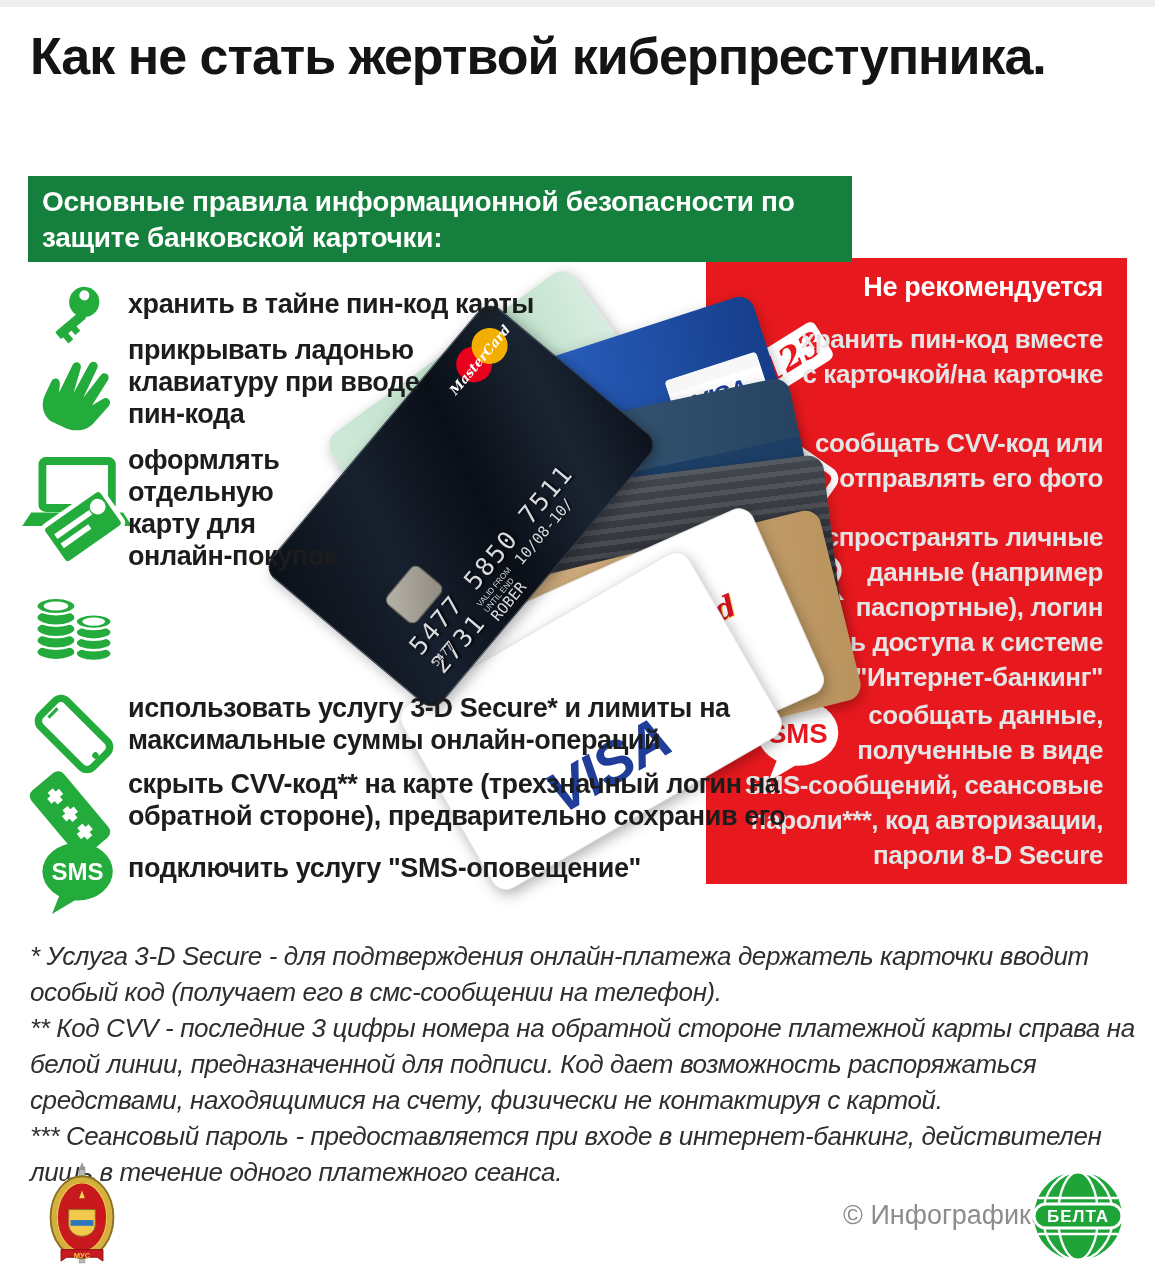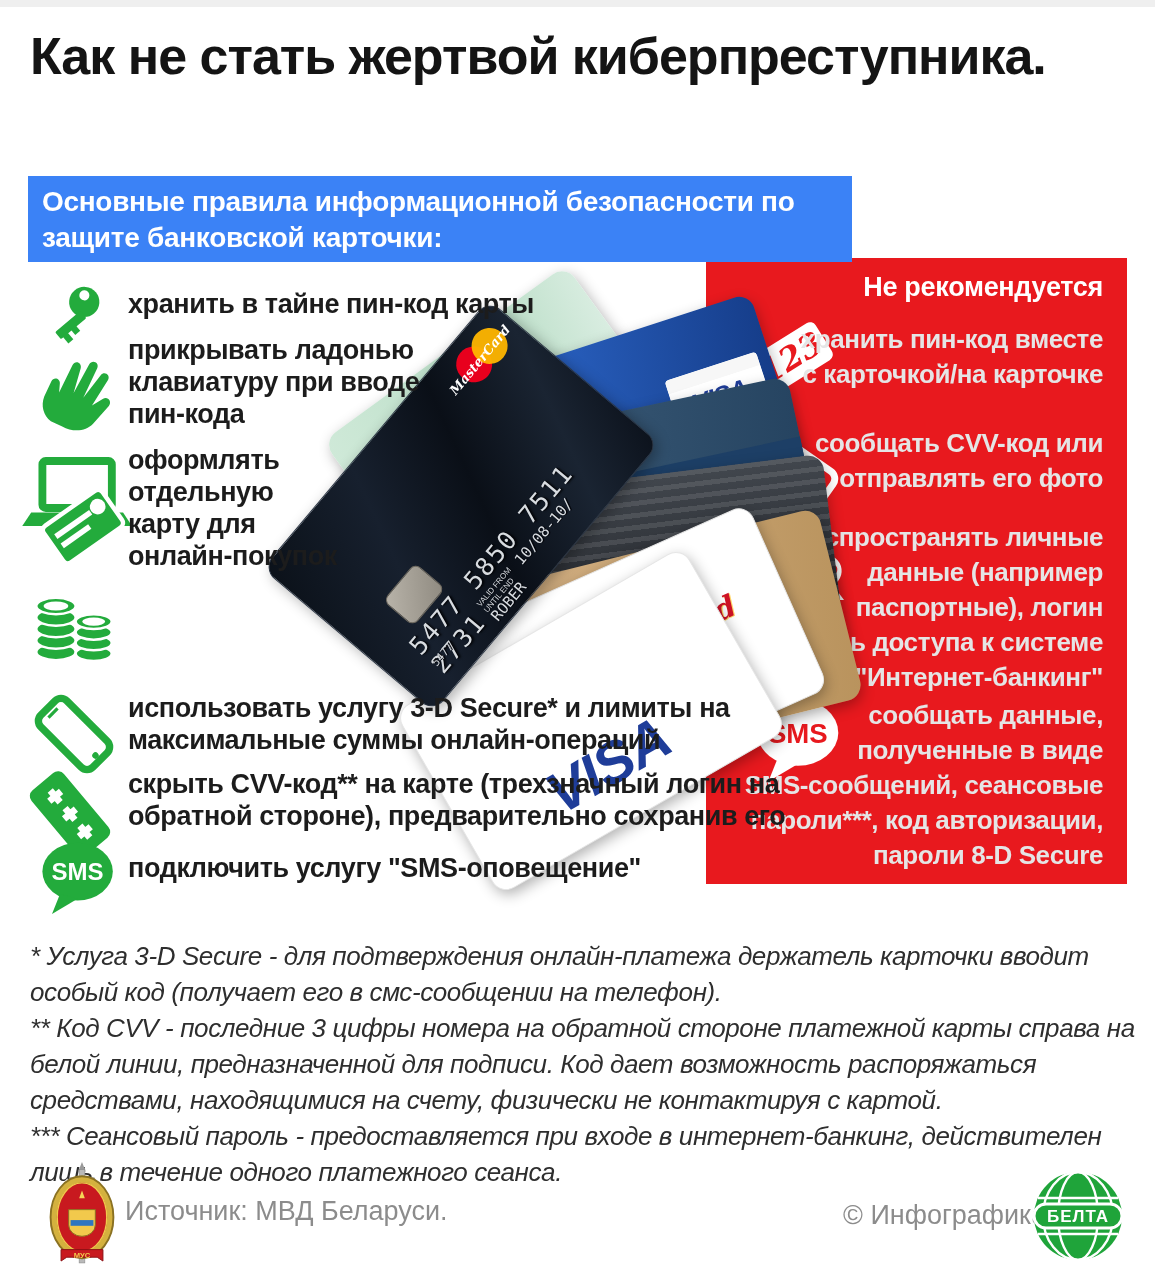--- a/index.html
+++ b/index.html
@@ -3,21 +3,21 @@
 <meta charset="utf-8">
 <style>
   html,body{margin:0;padding:0;background:#fff;}
   #page{position:relative;width:1155px;height:1280px;background:#ffffff;overflow:hidden;
         font-family:"Liberation Sans","DejaVu Sans",sans-serif;}
   .abs{position:absolute;}
   
   .top-strip{left:0;top:0;width:1155px;height:7px;background:#efefef;}
   .title1{left:30px;top:26px;width:1100px;font-size:52px;font-weight:bold;color:#141414;letter-spacing:-1px;}
   .title2{left:28px;top:88px;width:1120px;font-size:62px;font-weight:bold;color:#2ba637;letter-spacing:-1px;}
-  .subtitle-box{left:28px;top:176px;width:824px;height:86px;background:#3b82f6;z-index:3;}
+  .subtitle-box{left:28px;top:176px;width:824px;height:86px;background:#15803d;z-index:3;}
   .subtitle-box .txt{position:absolute;left:14px;top:8px;width:856px;color:#fff;font-size:28px;font-weight:bold;line-height:36px;letter-spacing:-0.3px;}
   
   .do-ic{z-index:6;color:#23ab3c;}
   .do-ic svg{width:100%;height:100%;display:block;}
   .do-text{z-index:6;font-size:27px;font-weight:bold;color:#1c1c1c;line-height:32px;white-space:pre-line;letter-spacing:-0.4px;}
   
   .photo{left:270px;top:328px;width:505px;height:560px;z-index:2;}
   .card{position:absolute;border-radius:16px;box-shadow:0 5px 14px rgba(0,0,0,.30);}
   .card.mint{width:300px;height:190px;left:80px;top:7px;transform:rotate(-36deg);
      background:linear-gradient(100deg,#cfe9d8,#b7dcc4 60%,#dff0e6);}
@@ -316,21 +316,20 @@
       <ellipse cx="42" cy="58" rx="33" ry="43" fill="#d4b13e" stroke="#8a7122" stroke-width="2"></ellipse>
       <ellipse cx="42" cy="58" rx="26" ry="36" fill="#c8191f" stroke="#8a1014" stroke-width="1"></ellipse>
       <polygon points="42,30 45,38 39,38" fill="#f5d657"></polygon>
       <path d="M28 50 h28 v16 a14 12 0 0 1 -28 0 z" fill="#f2c94c" stroke="#8a7122"></path>
       <path d="M30 64 h24" stroke="#2f76c0" stroke-width="6"></path>
       <ellipse cx="42" cy="58" rx="26" ry="36" fill="none" stroke="#f2c94c" stroke-width="1.4"></ellipse>
       <path d="M20 92 h44 v12 l-6 -4 h-32 l-6 4 z" fill="#c8191f" stroke="#8a1014"></path>
       <text x="42" y="101" text-anchor="middle" font-size="8" font-weight="bold" fill="#f2c94c">МУС</text>
     </svg>
   </span>
-  <div class="abs src">Источник: МВД Беларуси.</div>
 
   <div class="abs copy">© Инфографика</div>
   <span class="abs belta">
     <svg viewBox="0 0 92 92">
       <circle cx="46" cy="46" r="44" fill="#1fa43a"></circle>
       <g fill="none" stroke="#ffffff" stroke-width="2.4">
         <ellipse cx="46" cy="46" rx="20" ry="44"></ellipse>
         <ellipse cx="46" cy="46" rx="35" ry="44"></ellipse>
         <path d="M6 28 h80 M6 64 h80"></path>
       </g>

